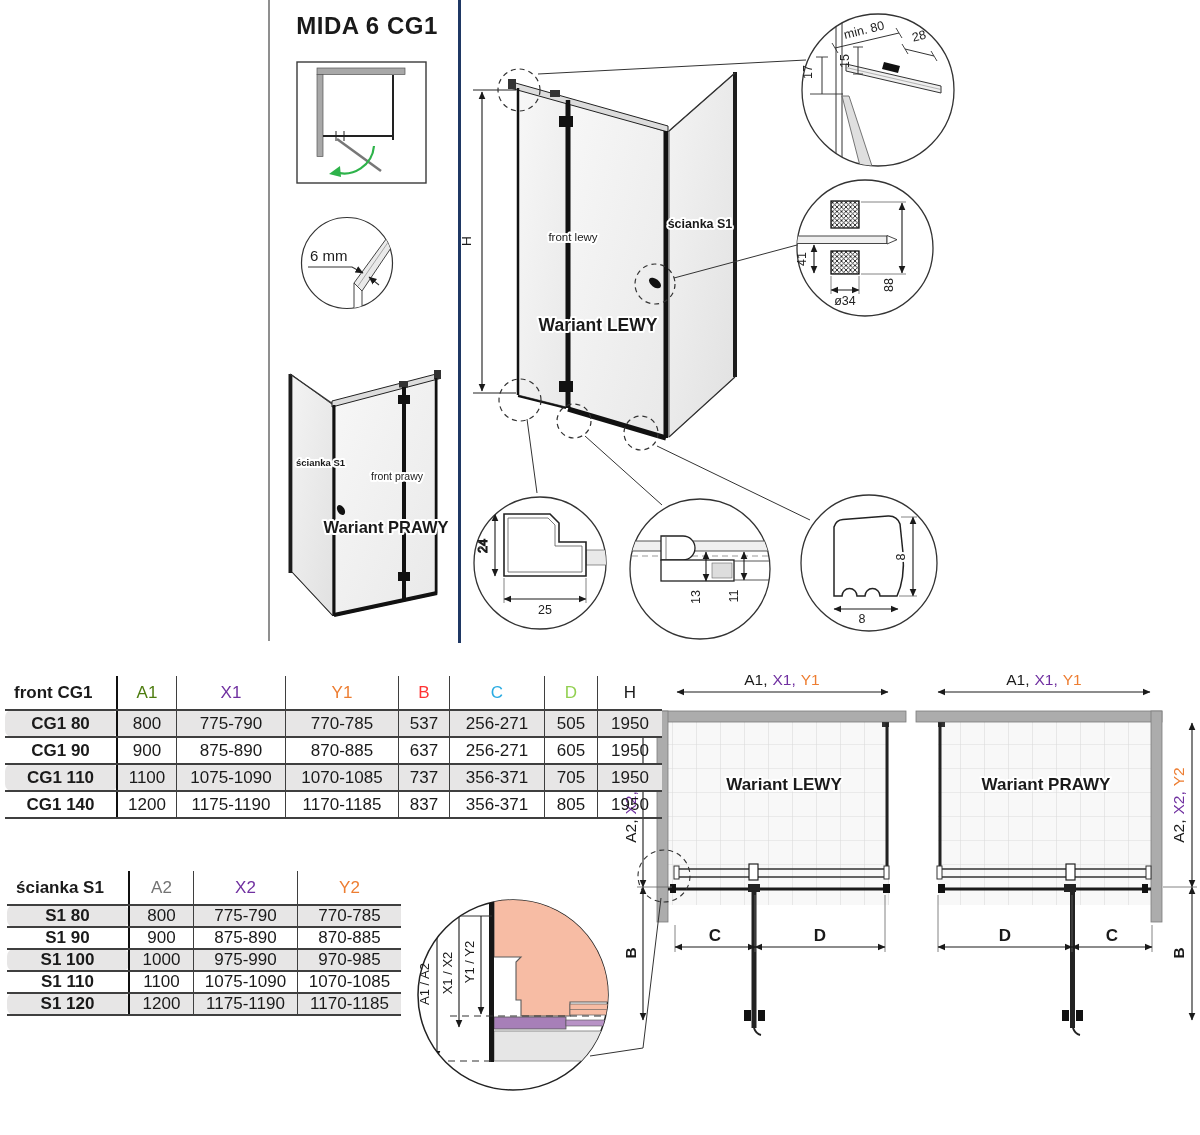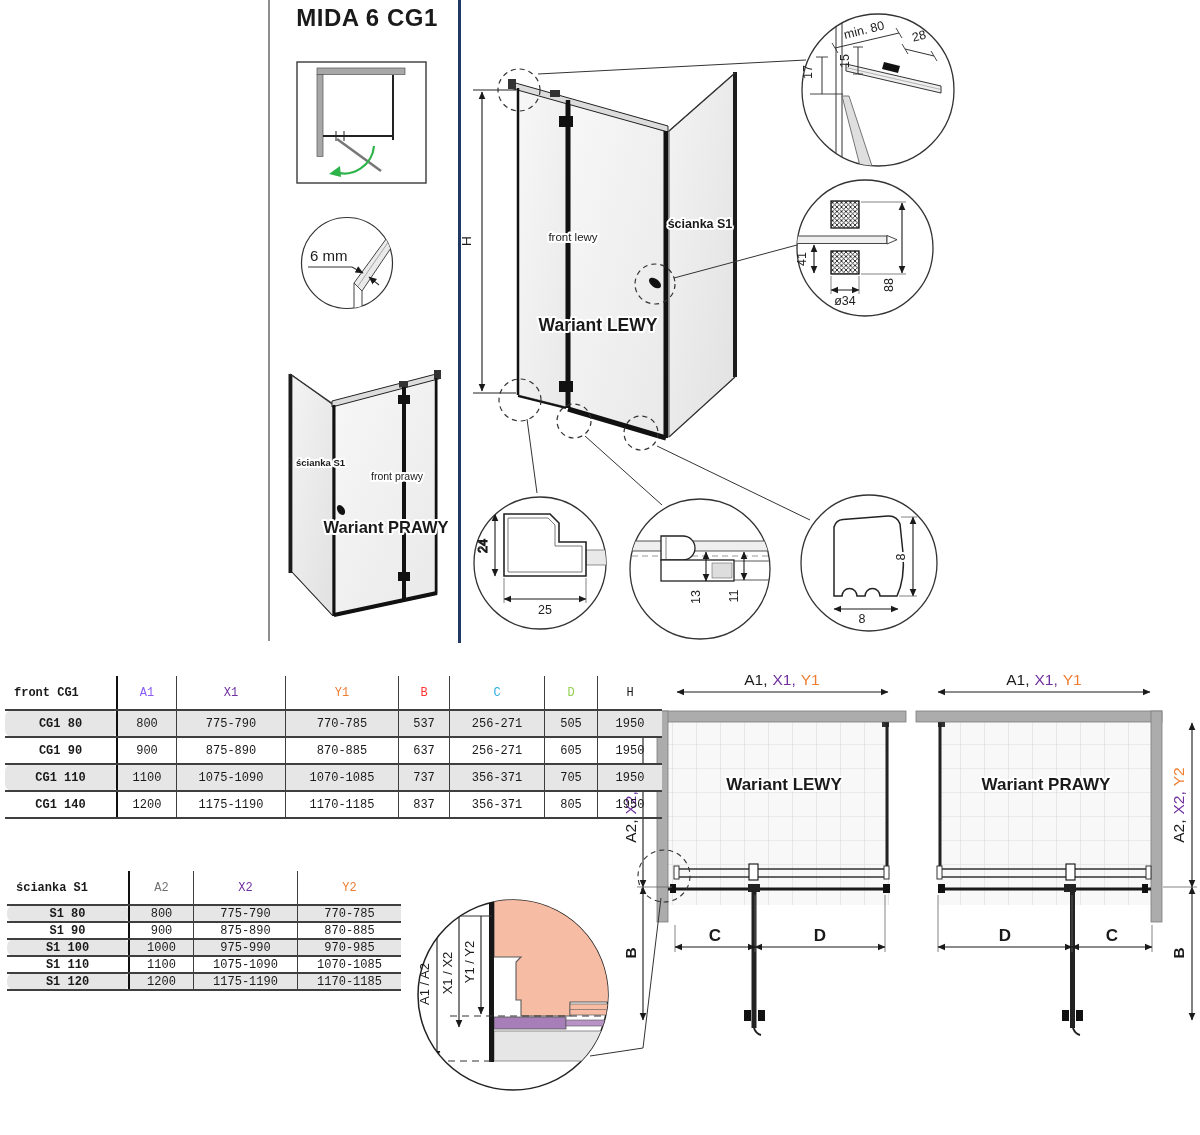--- a/index.html
+++ b/index.html
@@ -1,23 +1,23 @@
 <!DOCTYPE html>
 <html><head>
 <meta charset="utf-8">
 <style>
   html,body{margin:0;padding:0;background:#fff;}
   .stage{position:relative;width:1200px;height:1135px;background:#fff;overflow:hidden;
          font-family:"Liberation Sans",sans-serif;color:#1a1a1a;}
   .stage svg{position:absolute;left:0;top:0;}
-  .page-title{position:absolute;left:272px;top:4px;width:190px;text-align:center;
+  .page-title{position:absolute;left:272px;top:12px;width:190px;text-align:center;
               font-size:24px;font-weight:bold;letter-spacing:.5px;}
   
   table.spec{position:absolute;border-collapse:collapse;table-layout:fixed;
-             font-family:Liberation Mono, monospace;font-size:12px;color:#1a1a1a;}
+             font-family:Liberation Sans, sans-serif;font-size:17px;color:#1a1a1a;}
   .spec th,.spec td{border-bottom:2px solid #3F3F3F;border-left:1.4px solid #3F3F3F;
                     text-align:center;padding:0 4px;white-space:nowrap;overflow:hidden;}
   .spec th:first-child,.spec td:first-child{border-left:none;}
   .spec th:nth-child(2),.spec td:nth-child(2){border-left:2.4px solid #101010;}
   .spec thead th{height:33px;font-weight:normal;background:#fff;}
   .spec thead th:first-child{font-weight:bold;text-align:left;padding-left:9px;}
   .spec tbody th{font-weight:bold;border-radius:7px;}
   .spec tbody tr{height:27px;}
   .spec tbody tr:nth-child(odd){background:#E7E6E6;}
   .t-front{left:5px;top:676px;width:580px;}
@@ -374,21 +374,21 @@
   <text x="429" y="984" font-size="13" text-anchor="middle" transform="rotate(-90 429 984)">A1 / A2</text>
   <text x="452" y="973" font-size="13" fill="#7030A0" text-anchor="middle" transform="rotate(-90 452 973)">X1 / X2</text>
   <text x="474" y="962" font-size="13" fill="#ED7D31" text-anchor="middle" transform="rotate(-90 474 962)">Y1 / Y2</text>
 </g>
 </svg>
 
 <table class="spec t-front">
       <thead>
         <tr>
           <th style="color: rgb(26, 26, 26);">front CG1</th>
-          <th style="color: #8b5cf6;">A1</th>
+          <th style="color: #4d7c0f;">A1</th>
           <th style="color: rgb(112, 48, 160);">X1</th>
           <th style="color: rgb(237, 125, 49);">Y1</th>
           <th style="color: rgb(255, 51, 51);">B</th>
           <th style="color: rgb(41, 171, 226);">C</th>
           <th style="color: rgb(146, 208, 80);">D</th>
           <th style="color: rgb(26, 26, 26);">H</th>
         </tr>
       </thead>
       <tbody>
         <tr>

